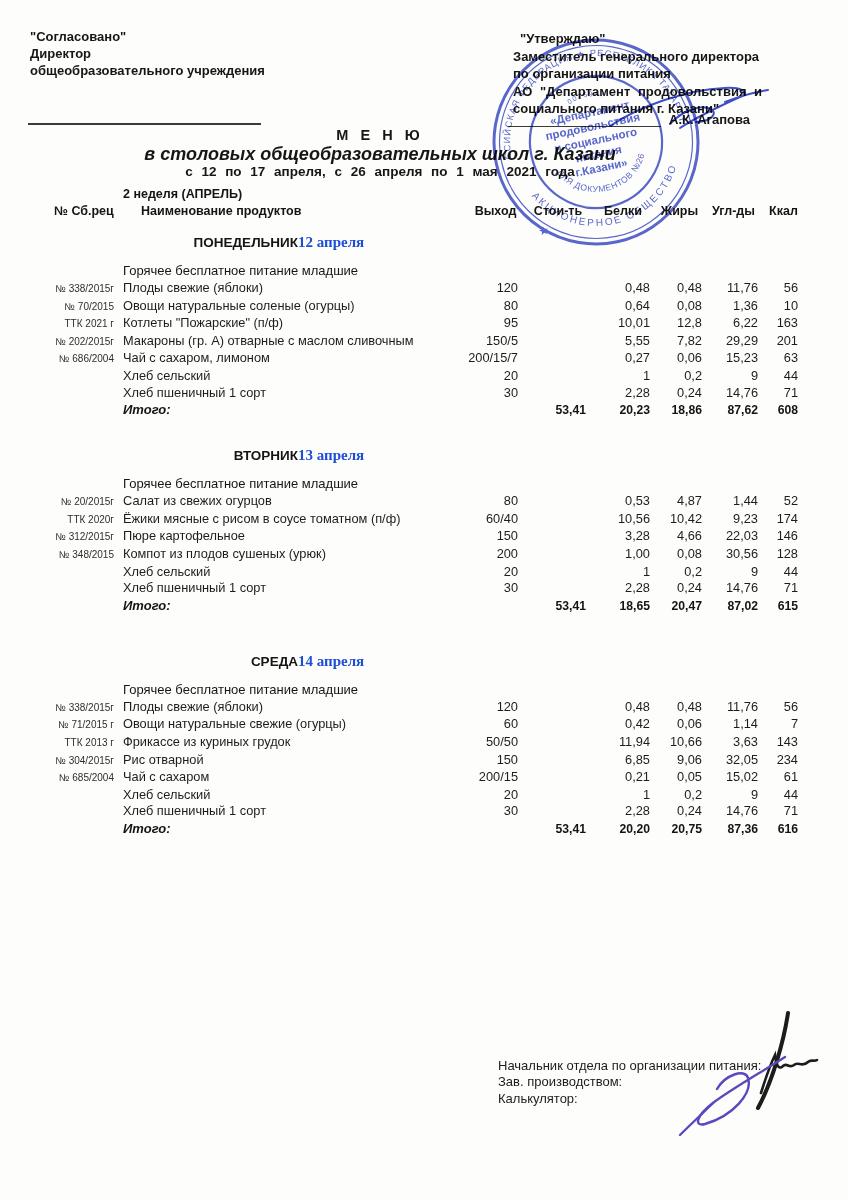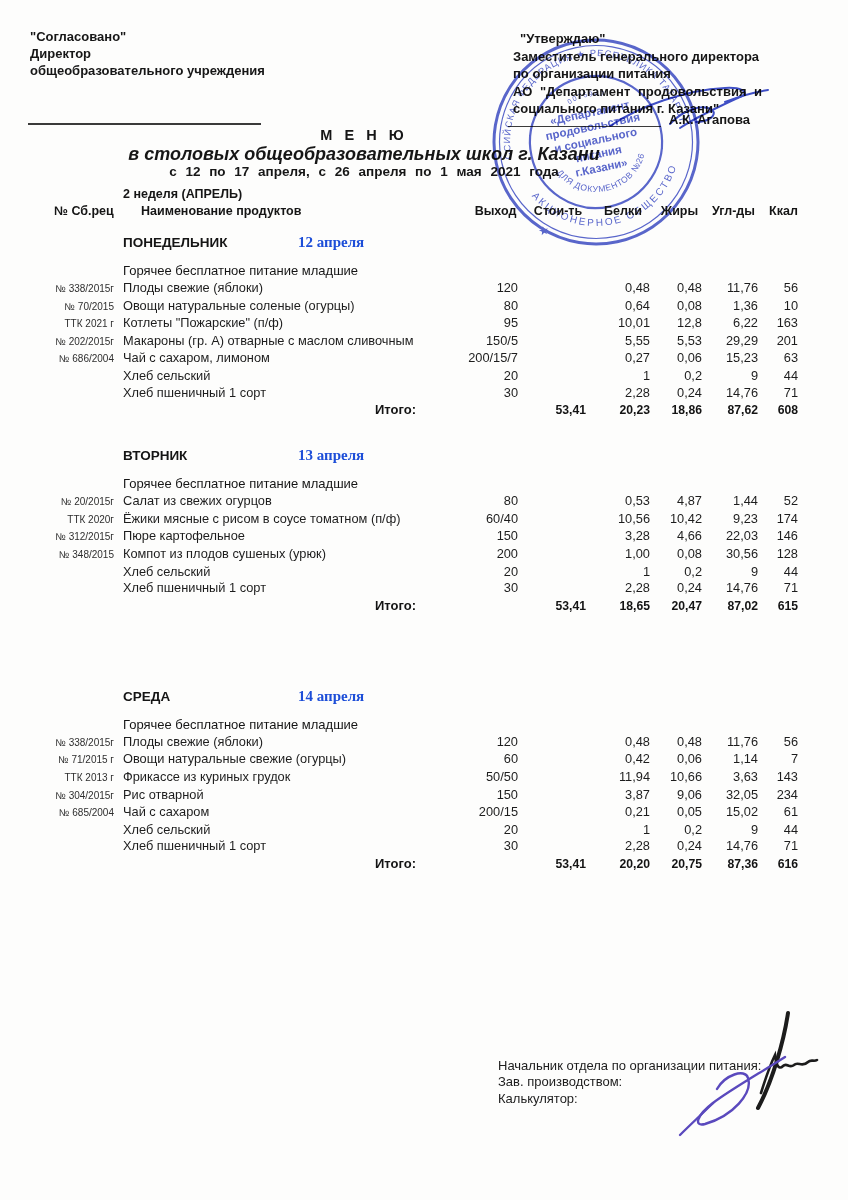--- a/index.html
+++ b/index.html
@@ -11,21 +11,21 @@
   .abs{position:absolute;}
   
   .appr-left{left:30px;top:28px;font-weight:bold;font-size:13px;line-height:17px;color:#161616;}
   .sig-line-left{left:28px;top:123px;width:233px;border-top:2px solid #3a3a3a;height:0;}
   .appr-right{left:513px;top:30px;width:315px;font-weight:bold;font-size:13px;line-height:17.5px;color:#161616;}
   .appr-right .just{word-spacing:4px;}
   .sig-row-right{left:508px;top:112px;width:320px;display:flex;align-items:flex-end;}
   .sig-row-right .rule{width:153px;border-bottom:1.6px solid #3a3a3a;height:14px;}
   .sig-row-right .signer{font-weight:bold;font-size:13px;margin-left:8px;color:#161616;}
   
-  .title-block{left:68px;top:126px;width:592px;text-align:center;color:#161616;}
+  .title-block{left:84px;top:126px;width:592px;text-align:center;color:#161616;}
   .title-1{font-weight:bold;font-size:14.5px;letter-spacing:4px;line-height:19px;}
   .title-2{font-weight:bold;font-size:18px;line-height:18px;font-style:italic;}
   .title-3{font-weight:bold;font-size:13.5px;line-height:18px;word-spacing:5px;}
   
   .stamp{left:488px;top:34px;width:216px;height:216px;transform:rotate(-12deg);
          opacity:.85;mix-blend-mode:multiply;pointer-events:none;}
   .ink{mix-blend-mode:multiply;pointer-events:none;}
   
   .menu{left:48px;top:186px;width:758px;font-size:12.8px;color:#1d1d1d;}
   .week-label{margin-left:75px;font-weight:bold;font-size:12.5px;line-height:16px;color:#151515;}
@@ -38,28 +38,28 @@
   .c-out{padding-right:5px;}
   .c-cost{padding-right:7px;}
   .c-protein{padding-right:3px;}
   .c-fat{padding-right:4px;}
   .c-carbs{padding-right:3px;}
   .c-kcal{padding-right:8px;}
   .head-row .c-out,.head-row .c-cost,.head-row .c-protein,
   .head-row .c-fat,.head-row .c-carbs,.head-row .c-kcal{text-align:center;padding:0;}
   .day{margin-top:28px;}
   .day:nth-of-type(1){margin-top:14px;}
-  .day:nth-of-type(3){margin-top:73px;}
+  .day:nth-of-type(3){margin-top:38px;}
   .day-head{margin-left:75px;margin-bottom:12px;display:flex;align-items:baseline;}
-  .day-name{font-weight:bold;font-size:13.5px;width:175px;color:#151515;}
+  .day-name{font-weight:bold;font-size:13.5px;width:175px;color:#151515;text-align:right;}
   .day-date{font-family:"Liberation Serif","DejaVu Serif",serif;font-weight:bold;font-size:15px;color:#1d4ed8;}
   .group-title{margin-left:75px;font-weight:normal;font-size:13px;line-height:16px;margin-bottom:1px;color:#151515;}
   .row{line-height:16.6px;}
   .total-row{font-weight:bold;font-size:12.2px;line-height:17px;color:#141414;}
-  .total-label{text-align:right;padding-right:52px;font-size:13px;}
+  .total-label{text-align:left;padding-right:52px;font-size:13px;font-style:italic;}
   
   .footer{left:498px;top:1058px;font-size:13px;line-height:16.4px;color:#1d1d1d;}
 </style>
 </head>
 <body>
 
 <div class="abs appr-left">
   <div>"Согласовано"</div>
   <div>Директор</div>
   <div>общеобразовательного учреждения</div>
@@ -182,21 +182,21 @@
     <span class="c-carbs">6,22</span>
     <span class="c-kcal">163</span>
   </div>
 
   <div class="grid row">
     <span class="c-rec">№ 202/2015г</span>
     <span class="c-name">Макароны (гр. А) отварные с маслом сливочным</span>
     <span class="c-out">150/5</span>
     <span class="c-cost"></span>
     <span class="c-protein">5,55</span>
-    <span class="c-fat">5,53</span>
+    <span class="c-fat">7,82</span>
     <span class="c-carbs">29,29</span>
     <span class="c-kcal">201</span>
   </div>
 
   <div class="grid row">
     <span class="c-rec">№ 686/2004</span>
     <span class="c-name">Чай с сахаром, лимоном</span>
     <span class="c-out">200/15/7</span>
     <span class="c-cost"></span>
     <span class="c-protein">0,27</span>
@@ -362,21 +362,21 @@
     <span class="c-fat">10,66</span>
     <span class="c-carbs">3,63</span>
     <span class="c-kcal">143</span>
   </div>
 
   <div class="grid row">
     <span class="c-rec">№ 304/2015г</span>
     <span class="c-name">Рис отварной</span>
     <span class="c-out">150</span>
     <span class="c-cost"></span>
-    <span class="c-protein">3,87</span>
+    <span class="c-protein">6,85</span>
     <span class="c-fat">9,06</span>
     <span class="c-carbs">32,05</span>
     <span class="c-kcal">234</span>
   </div>
 
   <div class="grid row">
     <span class="c-rec">№ 685/2004</span>
     <span class="c-name">Чай с сахаром</span>
     <span class="c-out">200/15</span>
     <span class="c-cost"></span>

